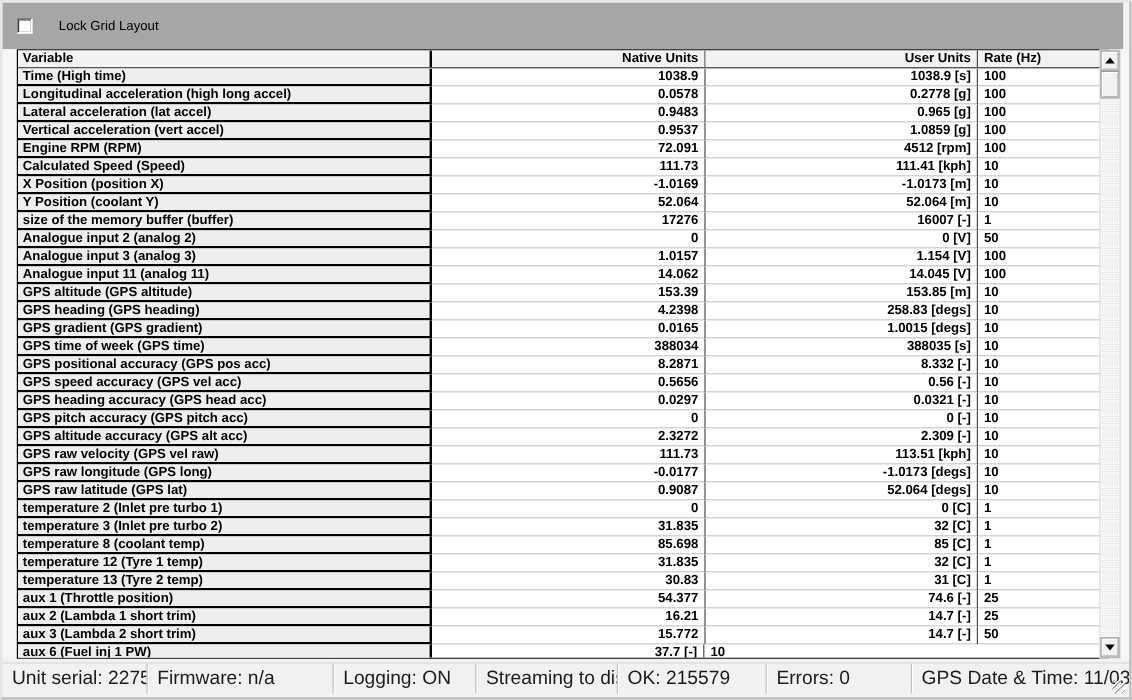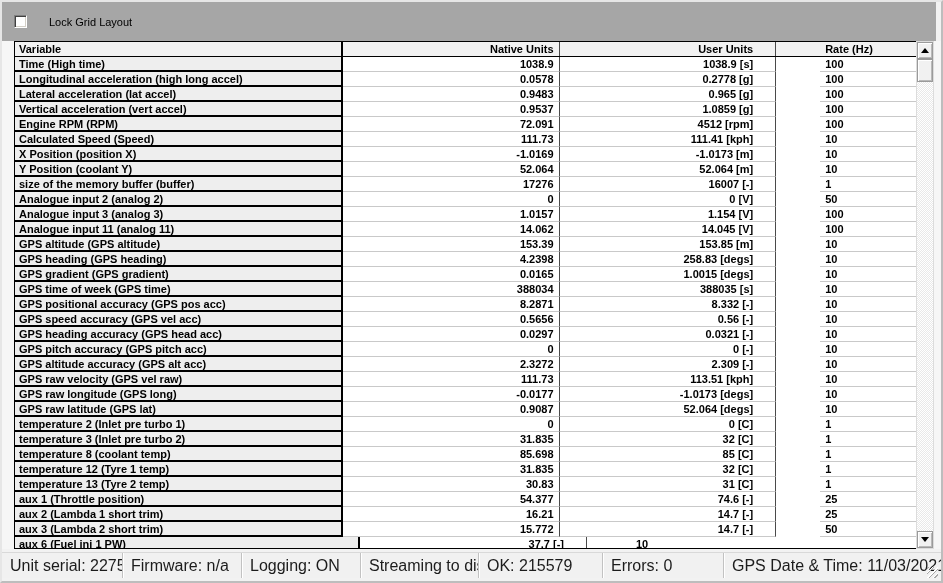--- a/index.html
+++ b/index.html
@@ -31,22 +31,22 @@
     position:absolute; left:12px; top:0; width:910px; height:508px;
     background:#ffffff; border:1px solid #000; border-right:2px solid #000;
     overflow:hidden;
   }
   .grid-header { display:flex; height:15px; background:#f2f2f2; border-bottom:1px solid #000; }
   .grid-body { height:492px; overflow:hidden; }
   .row { display:flex; height:15px; background:#ffffff; }
   .cell { display:flex; align-items:center; font-size:11px; font-weight:bold; color:#000; overflow:hidden; white-space:nowrap; }
   .c-var  { width:345px; padding-left:4px;  background:#eeeeee; border-right:2px solid #000; border-bottom:2px solid #000; }
   .c-nat  { width:228px; padding-right:5px; justify-content:flex-end; border-right:1px solid #4a4a4a; border-bottom:1px solid #c9c9c9; }
-  .c-usr  { width:227px; padding-right:22px; justify-content:flex-end; border-right:1px solid #4a4a4a; border-bottom:1px solid #c9c9c9; }
-  .c-rate { width:107px; padding-left:5px;  border-bottom:1px solid #c9c9c9;margin-left:44px; }
+  .c-usr  { width:227px; padding-right:5px; justify-content:flex-end; border-right:1px solid #4a4a4a; border-bottom:1px solid #c9c9c9; }
+  .c-rate { width:107px; padding-left:5px;  border-bottom:1px solid #c9c9c9; }
   .grid-header .cell { border-bottom:none; background:#f2f2f2; }
   .grid-header .c-var { border-bottom:none; }
 
   
   .vscroll {
     position:absolute; left:914px; top:0; width:18px; height:508px;
     background:conic-gradient(#ffffff 90deg, #e9e9e9 0 180deg, #ffffff 0 270deg, #e9e9e9 0) 0 0 / 2px 2px;
     border:1px solid #dcdcdc;
   }
   .sb-btn, .sb-thumb {
@@ -62,21 +62,21 @@
   .tri-down { width:0; height:0; border-left:4px solid transparent; border-right:4px solid transparent; border-top:5px solid #000; }
 
   
   .statusbar {
     position:absolute; left:0; top:550px; width:939px; height:26px;
     background:#f1f1f1; border-top:1px solid #d9d9d9;
     display:flex; align-items:stretch; font-size:16px; color:#1c1c1c;
   }
   .seg { display:flex; align-items:center; padding-left:8px; overflow:hidden; white-space:nowrap; }
   .seg + .seg { border-left:1px solid #c2c2c2; box-shadow:inset 1px 0 0 #ffffff; }
-  .s0 { width:120px; } .s1 { width:119px; } .s2 { width:119px; } .s3 { width:118px; }
+  .s0 { width:120px; } .s1 { width:119px; } .s2 { width:119px;margin-left:36px; } .s3 { width:118px; }
   .s4 { width:124px; } .s5 { width:121px; } .s6 { flex:1; }
 
   .resize-grip {
     position:absolute; right:3px; bottom:3px; width:11px; height:11px;
     background:repeating-linear-gradient(-45deg, transparent 0 2px, #a8a8a8 2px 3px, #ffffff 3px 4px);
   }
 </style>
 </head>
 <body>
 

